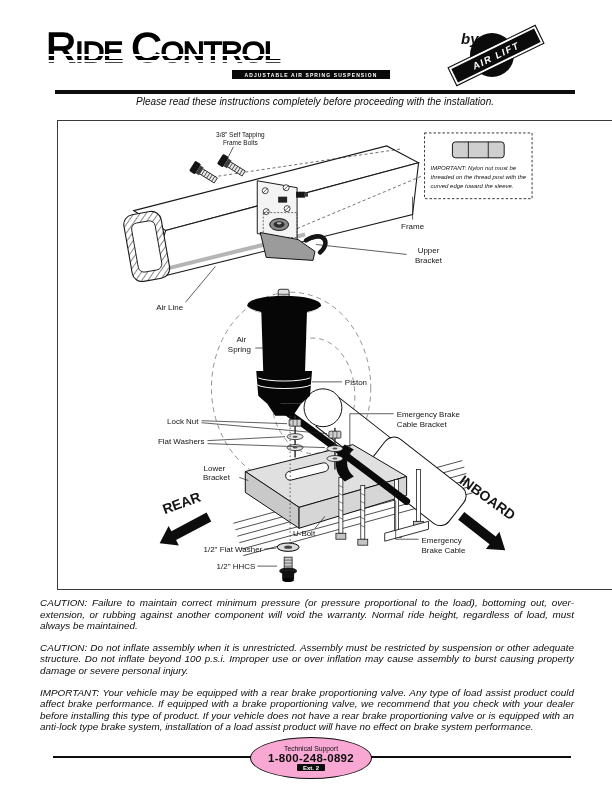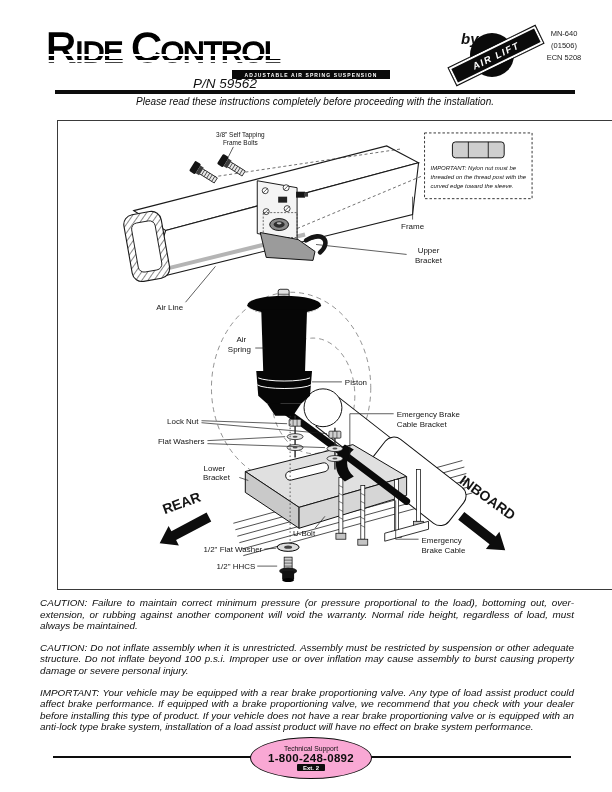--- a/index.html
+++ b/index.html
@@ -59,30 +59,24 @@
 <body>
 
 <div class="page">
 
   <div class="wordmark">
     <span class="wm-big">R</span><span class="wm-small">IDE</span><span class="wm-gap"></span><span class="wm-big">C</span><span class="wm-small">ONTROL</span>
     <div class="wm-stripe" style="top:26px;"></div>
     <div class="wm-stripe" style="top:32px;"></div>
   </div>
   <div class="tagline">ADJUSTABLE AIR SPRING SUSPENSION</div>
-  <div class="pn">P/N 59562</div>
 
   <div class="by">by</div>
   <div class="al-circle"></div>
   <div class="al-banner">AIR LIFT</div>
-  <div class="docnums">
-    <div>MN-640</div>
-    <div>(01506)</div>
-    <div>ECN 5208</div>
-  </div>
 
   <div class="rule"></div>
   <div class="intro">Please read these instructions completely before proceeding with the installation.</div>
 
   <div class="figure-frame">
     <svg width="517" height="467" viewBox="0 0 519 469">
       <defs>
         <pattern id="hatch" width="5" height="5" patternUnits="userSpaceOnUse" patternTransform="rotate(45)">
           <rect width="5" height="5" fill="#ffffff"></rect>
           <line x1="0" y1="0" x2="0" y2="5" stroke="#555" stroke-width="1.4"></line>

